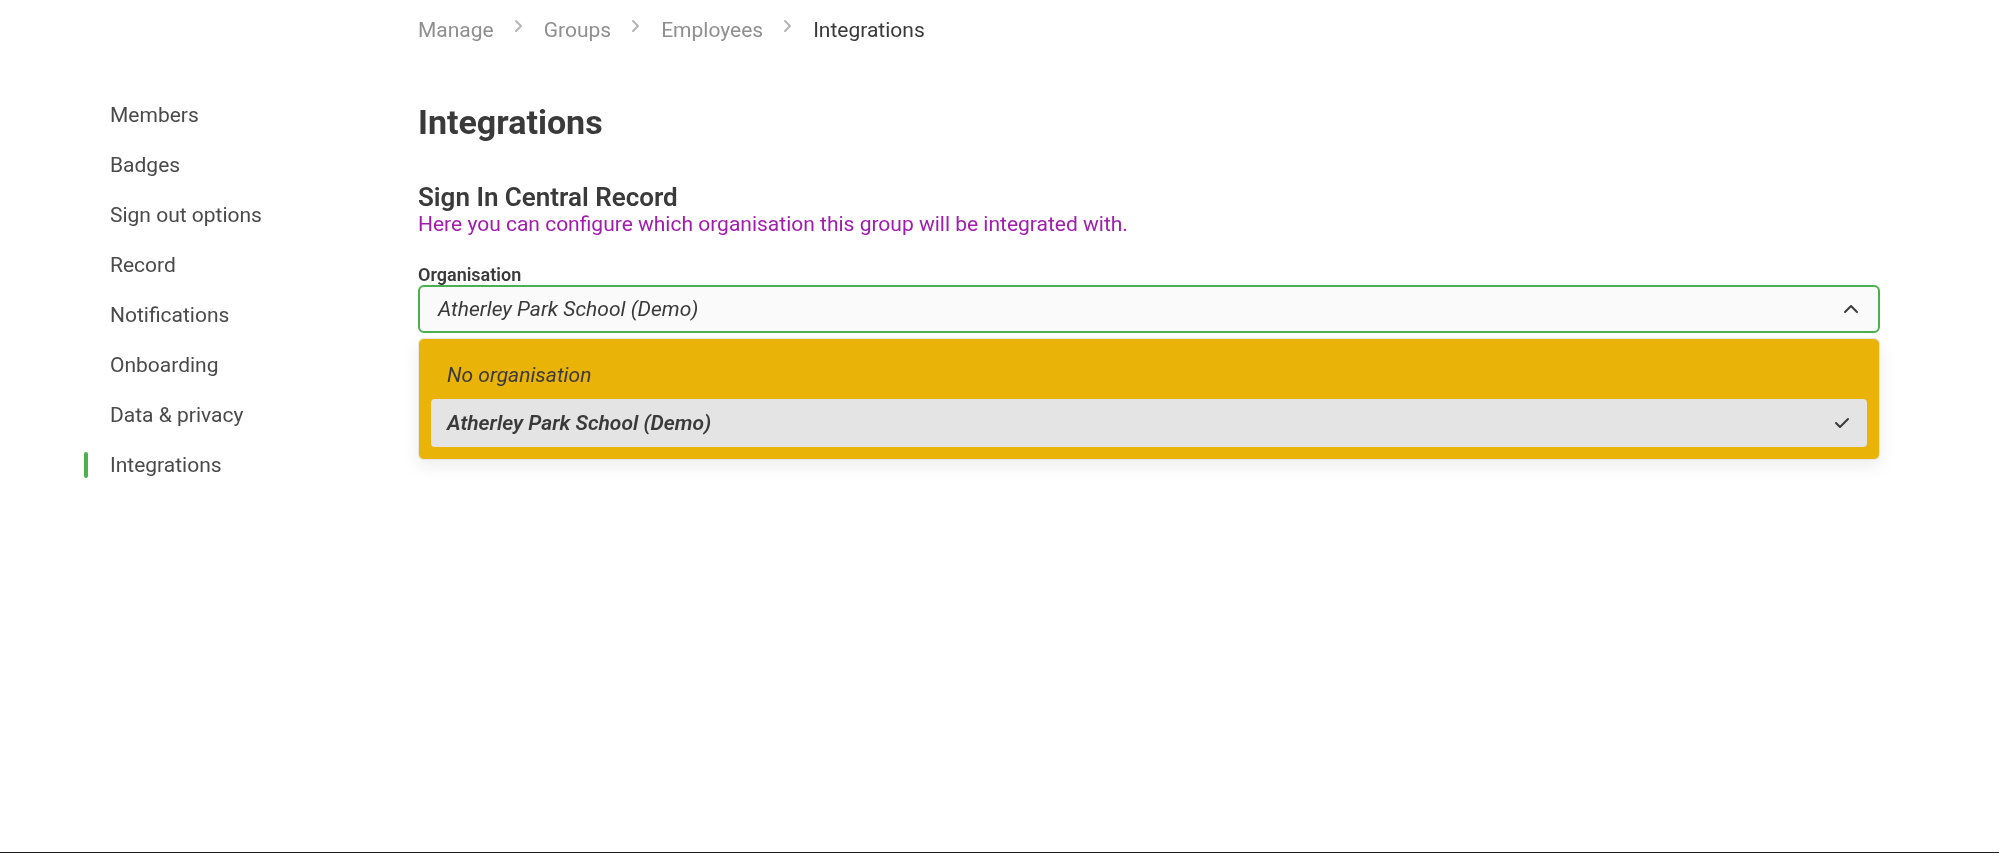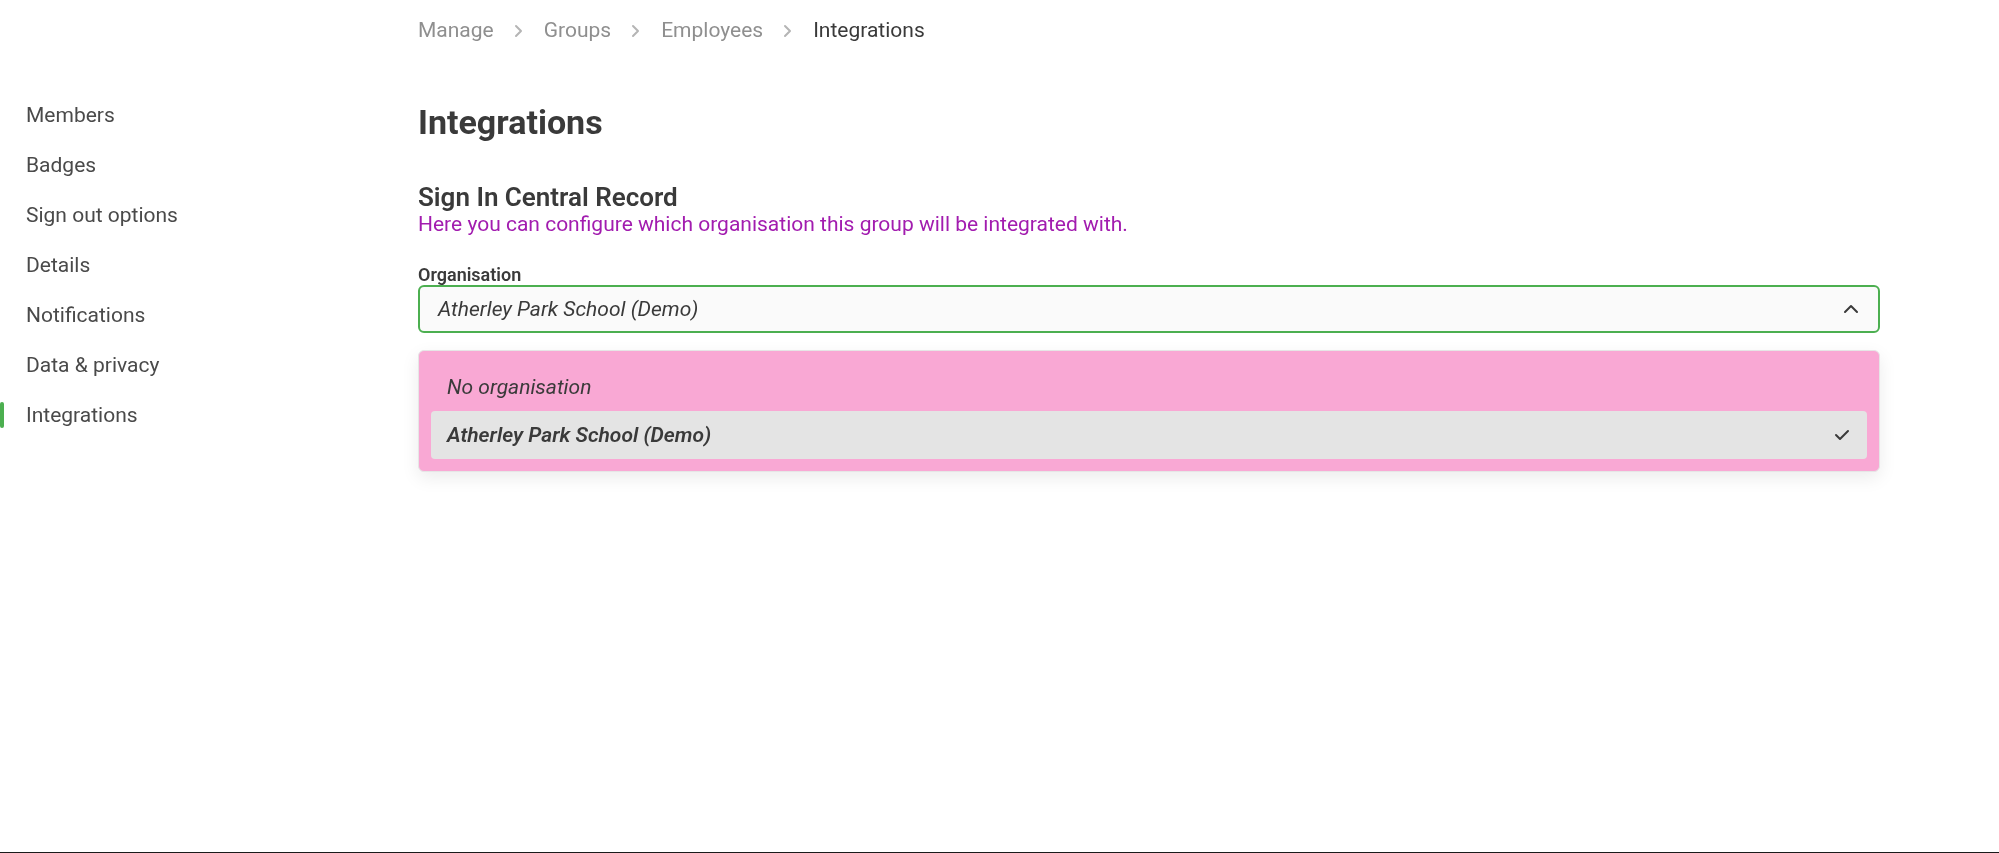--- a/index.html
+++ b/index.html
@@ -13,20 +13,21 @@
       color: #3a3a3a;
     }
     .page {
       display: flex;
       min-height: 853px;
       position: relative;
     }
     .sidebar {
       width: 410px;
       padding-top: 90px;
+      padding-left: 84px;
       flex-shrink: 0;
     }
     .sidebar-item {
       padding: 13px 0 13px 26px;
       font-size: 21px;
       color: #4a4a4a;
       cursor: pointer;
       position: relative;
     }
     .sidebar-item.active::before {
@@ -41,21 +42,21 @@
     }
     .main {
       flex: 1;
       padding-top: 18px;
       padding-left: 8px;
       padding-right: 60px;
       max-width: 1530px;
     }
     .breadcrumb {
       display: flex;
-      align-items: flex-end;
+      align-items: flex-start;
       gap: 20px;
       font-size: 21px;
       margin-bottom: 60px;
     }
     .breadcrumb-item {
       color: #8f8f8f;
       cursor: pointer;
     }
     .breadcrumb-item.current {
       color: #3a3a3a;
@@ -106,24 +107,24 @@
     }
     .chevron {
       width: 18px;
       height: 18px;
       display: inline-flex;
       align-items: center;
       justify-content: center;
     }
     .dropdown {
       position: absolute;
-      top: 65px;
+      top: 53px;
       left: 0;
       right: 0;
-      background: #f9a8d4;
+      background: #eab308;
       border: 1px solid #e6e6e6;
       border-radius: 6px;
       box-shadow: 0 6px 18px rgba(0,0,0,0.08);
       padding: 12px;
       z-index: 10;
     }
     .dropdown-item {
       display: flex;
       align-items: center;
       justify-content: space-between;
@@ -154,22 +155,23 @@
     }
   </style>
 </head>
 <body>
 
 <div class="page">
   <nav class="sidebar">
     <div class="sidebar-item"><span>Members</span></div>
     <div class="sidebar-item"><span>Badges</span></div>
     <div class="sidebar-item"><span>Sign out options</span></div>
-    <div class="sidebar-item"><span>Details</span></div>
+    <div class="sidebar-item"><span>Record</span></div>
     <div class="sidebar-item"><span>Notifications</span></div>
+    <div class="sidebar-item"><span>Onboarding</span></div>
     <div class="sidebar-item"><span>Data &amp; privacy</span></div>
     <div class="sidebar-item active"><span>Integrations</span></div>
   </nav>
 
   <main class="main">
     <div class="breadcrumb">
       <span class="breadcrumb-item">Manage</span>
       <span class="breadcrumb-sep"><svg width="10" height="14" viewBox="0 0 10 14" fill="none">
             <path d="M2 2 L7 7 L2 12" stroke="#b5b5b5" stroke-width="2" fill="none" stroke-linecap="round" stroke-linejoin="round"></path>
           </svg></span>

